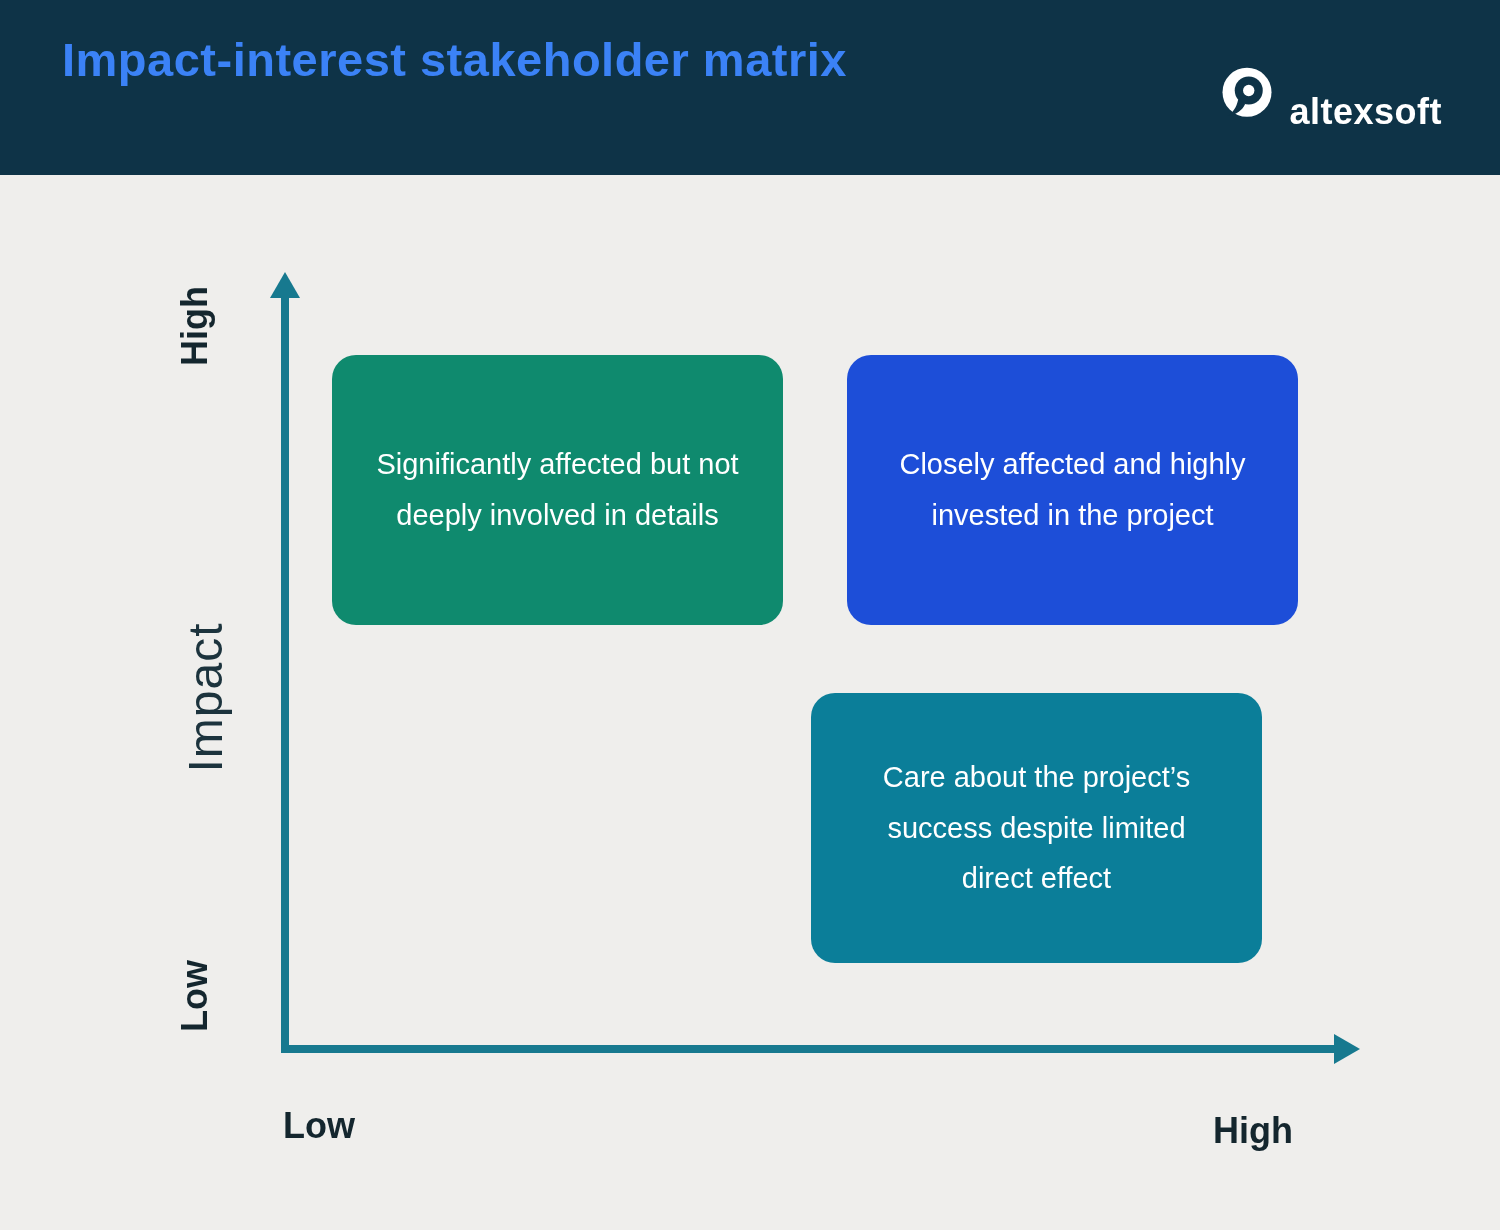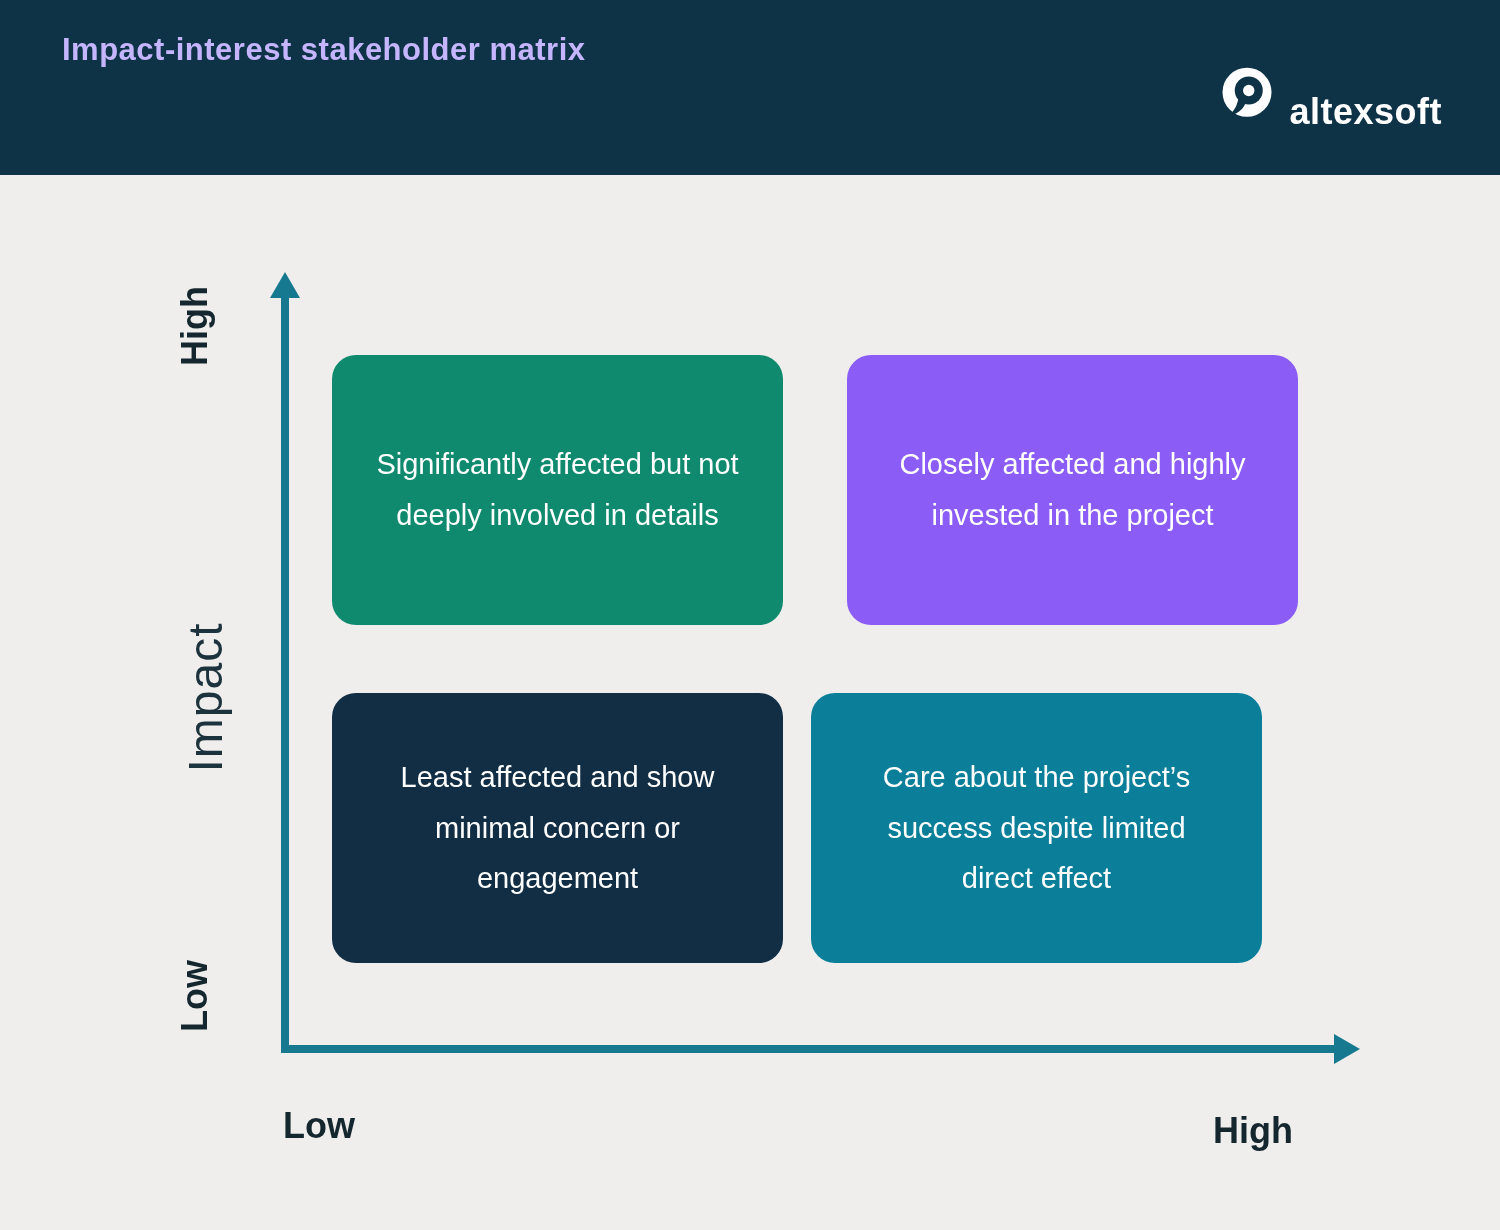--- a/index.html
+++ b/index.html
@@ -14,21 +14,21 @@
     overflow:hidden;
     margin:0 auto;
   }
   
   .header{
     position:absolute;left:0;top:0;width:1500px;height:175px;
     background:#0e3347;
   }
   .page-title{
     position:absolute;left:62px;top:30px;width:860px;
-    color:#c4b5fd;font-size:31px;font-weight:bold;line-height:1.28;
+    color:#3b82f6;font-size:47px;font-weight:bold;line-height:1.28;
     letter-spacing:0.5px;
   }
   .logo{
     position:absolute;right:58px;top:55px;
     display:flex;align-items:center;gap:14px;
   }
   .logo-icon{width:56px;height:56px;display:block;}
   .logo-text{
     color:#ffffff;font-size:36px;font-weight:bold;letter-spacing:0.5px;margin-top:36px;
   }
@@ -110,25 +110,22 @@
   <div class="axis-title rot y-title">Impact</div>
   <div class="axis-end rot y-low">Low</div>
 
   <div class="axis-end x-low">Low</div>
   <div class="axis-end x-high">High</div>
 
   <div class="quad q-tl" style="background: rgb(15, 138, 110);">
     <span>Significantly affected but not deeply involved in details</span>
   </div>
 
-  <div class="quad q-tr" style="background: #8b5cf6;">
+  <div class="quad q-tr" style="background: #1d4ed8;">
     <span>Closely affected and highly invested in the project</span>
   </div>
 
-  <div class="quad q-bl" style="background: rgb(17, 46, 68);">
-    <span>Least affected and show minimal concern or engagement</span>
-  </div>
 
   <div class="quad q-br" style="background: rgb(11, 126, 153);">
     <span>Care about the project’s success despite limited direct effect</span>
   </div>
 
 </div>
 
 </body></html>

